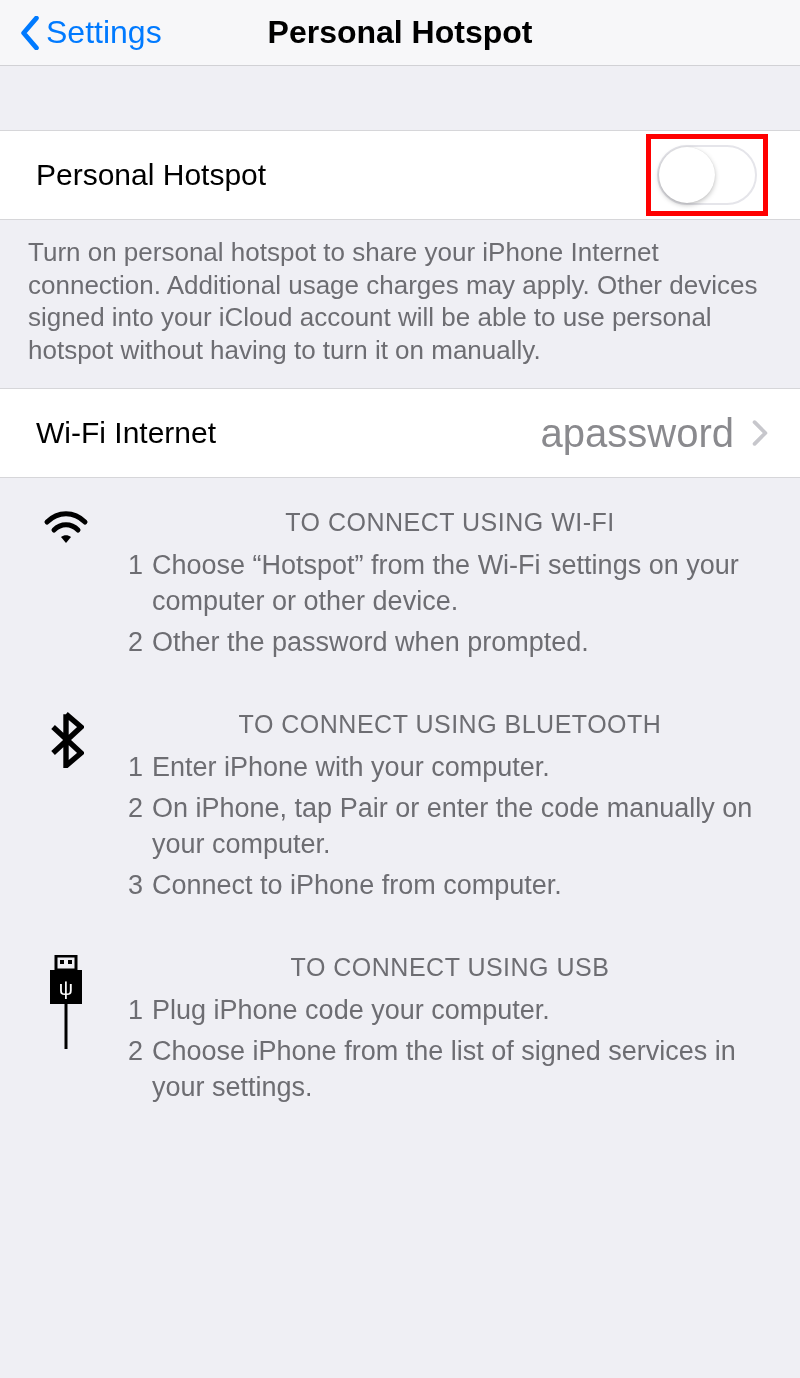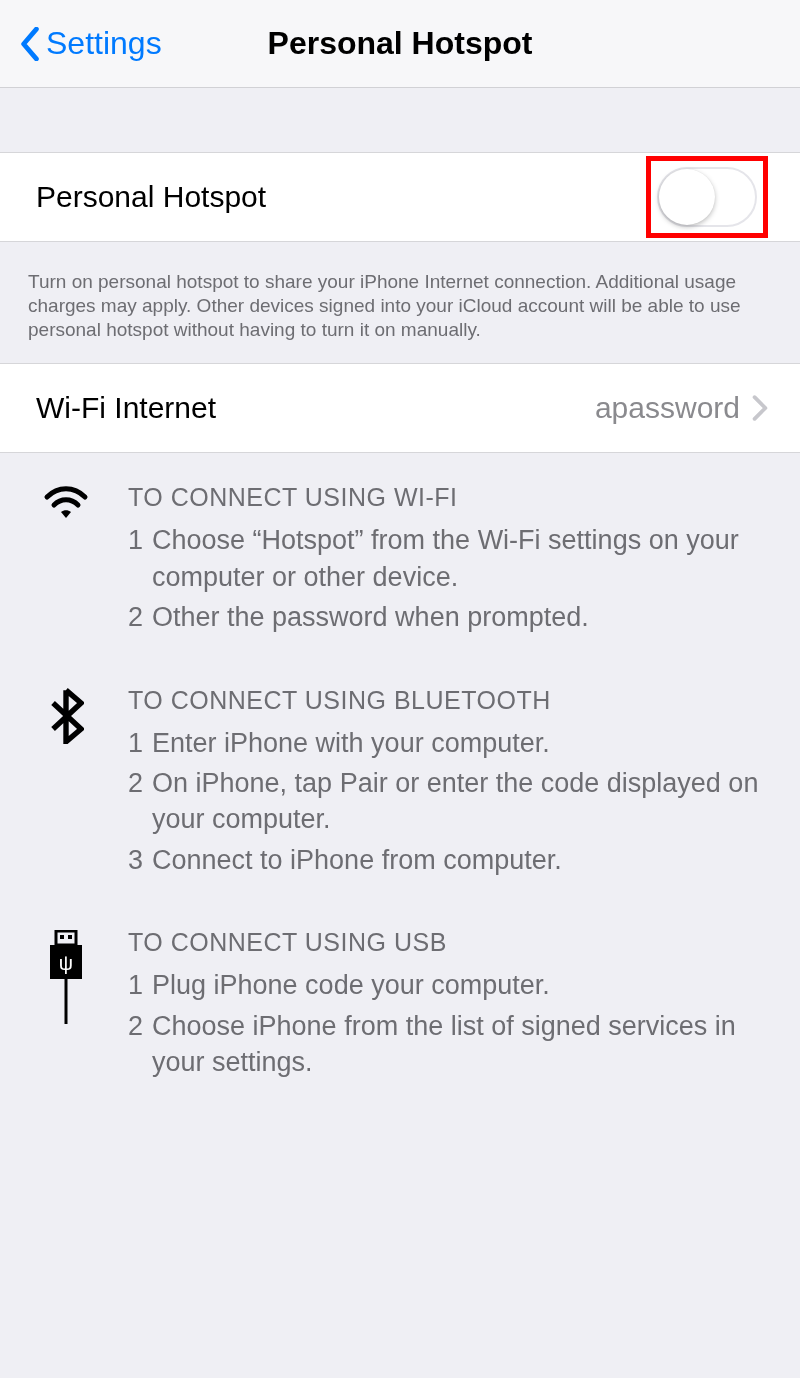--- a/index.html
+++ b/index.html
@@ -5,21 +5,21 @@
   * { box-sizing: border-box; margin: 0; padding: 0; }
   html, body {
     width: 800px;
     height: 1378px;
     background: #efeff4;
     font-family: -apple-system, "Helvetica Neue", Helvetica, Arial, sans-serif;
     color: #000;
     overflow: hidden;
   }
   .header {
-    height: 88px;
+    height: 66px;
     background: #f7f7f9;
     border-bottom: 1px solid #d1d1d5;
     position: relative;
     display: flex;
     align-items: center;
     justify-content: center;
   }
   .back {
     position: absolute;
     left: 20px;
@@ -42,21 +42,21 @@
     background: #fff;
     border-top: 1px solid #d6d6d9;
     border-bottom: 1px solid #d6d6d9;
     display: flex;
     align-items: center;
     padding: 0 32px 0 36px;
     min-height: 90px;
     font-size: 30px;
   }
   .cell .label { flex: 1; color: #000; }
-  .cell .value { color: #8a8a8e; font-size: 30px; margin-right: 12px; }
+  .cell .value { color: #8a8a8e; font-size: 40px; margin-right: 18px; }
   .cell .chevron { color: #c7c7cc; }
   .toggle-highlight {
     border: 5px solid #ff0000;
     padding: 6px;
     display: flex;
     align-items: center;
   }
   .toggle {
     width: 100px;
     height: 60px;
@@ -69,22 +69,22 @@
     position: absolute;
     top: 0px;
     left: 0px;
     width: 56px;
     height: 56px;
     border-radius: 50%;
     background: #fff;
     box-shadow: 0 2px 5px rgba(0,0,0,0.25), 0 0 1px rgba(0,0,0,0.1);
   }
   .footer-note {
-    padding: 28px 28px 22px 28px;
-    font-size: 19px;
+    padding: 16px 28px 22px 28px;
+    font-size: 26px;
     color: #6d6d72;
     line-height: 1.25;
   }
   .instructions {
     padding: 30px 28px 0 40px;
   }
   .inst-block { display: flex; margin-bottom: 46px; }
   .inst-icon {
     width: 52px;
     flex-shrink: 0;
@@ -92,20 +92,21 @@
     margin-top: 2px;
     display: flex;
     justify-content: center;
   }
   .inst-body { flex: 1; }
   .inst-heading {
     color: #6d6d72;
     font-size: 25px;
     letter-spacing: 0.5px;
     margin-bottom: 10px;
+    text-align: center;
   }
   .inst-step {
     display: flex;
     font-size: 27px;
     color: #6d6d72;
     line-height: 1.35;
     margin-bottom: 4px;
   }
   .inst-step .num { width: 24px; flex-shrink: 0; }
   .inst-step .txt { flex: 1; }
@@ -174,21 +175,21 @@
       </svg>
     </div>
     <div class="inst-body">
       <div class="inst-heading">TO CONNECT USING BLUETOOTH</div>
       <div class="inst-step">
         <div class="num">1</div>
         <div class="txt">Enter iPhone with your computer.</div>
       </div>
       <div class="inst-step">
         <div class="num">2</div>
-        <div class="txt">On iPhone, tap Pair or enter the code displayed on your computer.</div>
+        <div class="txt">On iPhone, tap Pair or enter the code manually on your computer.</div>
       </div>
       <div class="inst-step">
         <div class="num">3</div>
         <div class="txt">Connect to iPhone from computer.</div>
       </div>
     </div>
   </div>
 
   <div class="inst-block">
     <div class="inst-icon">

